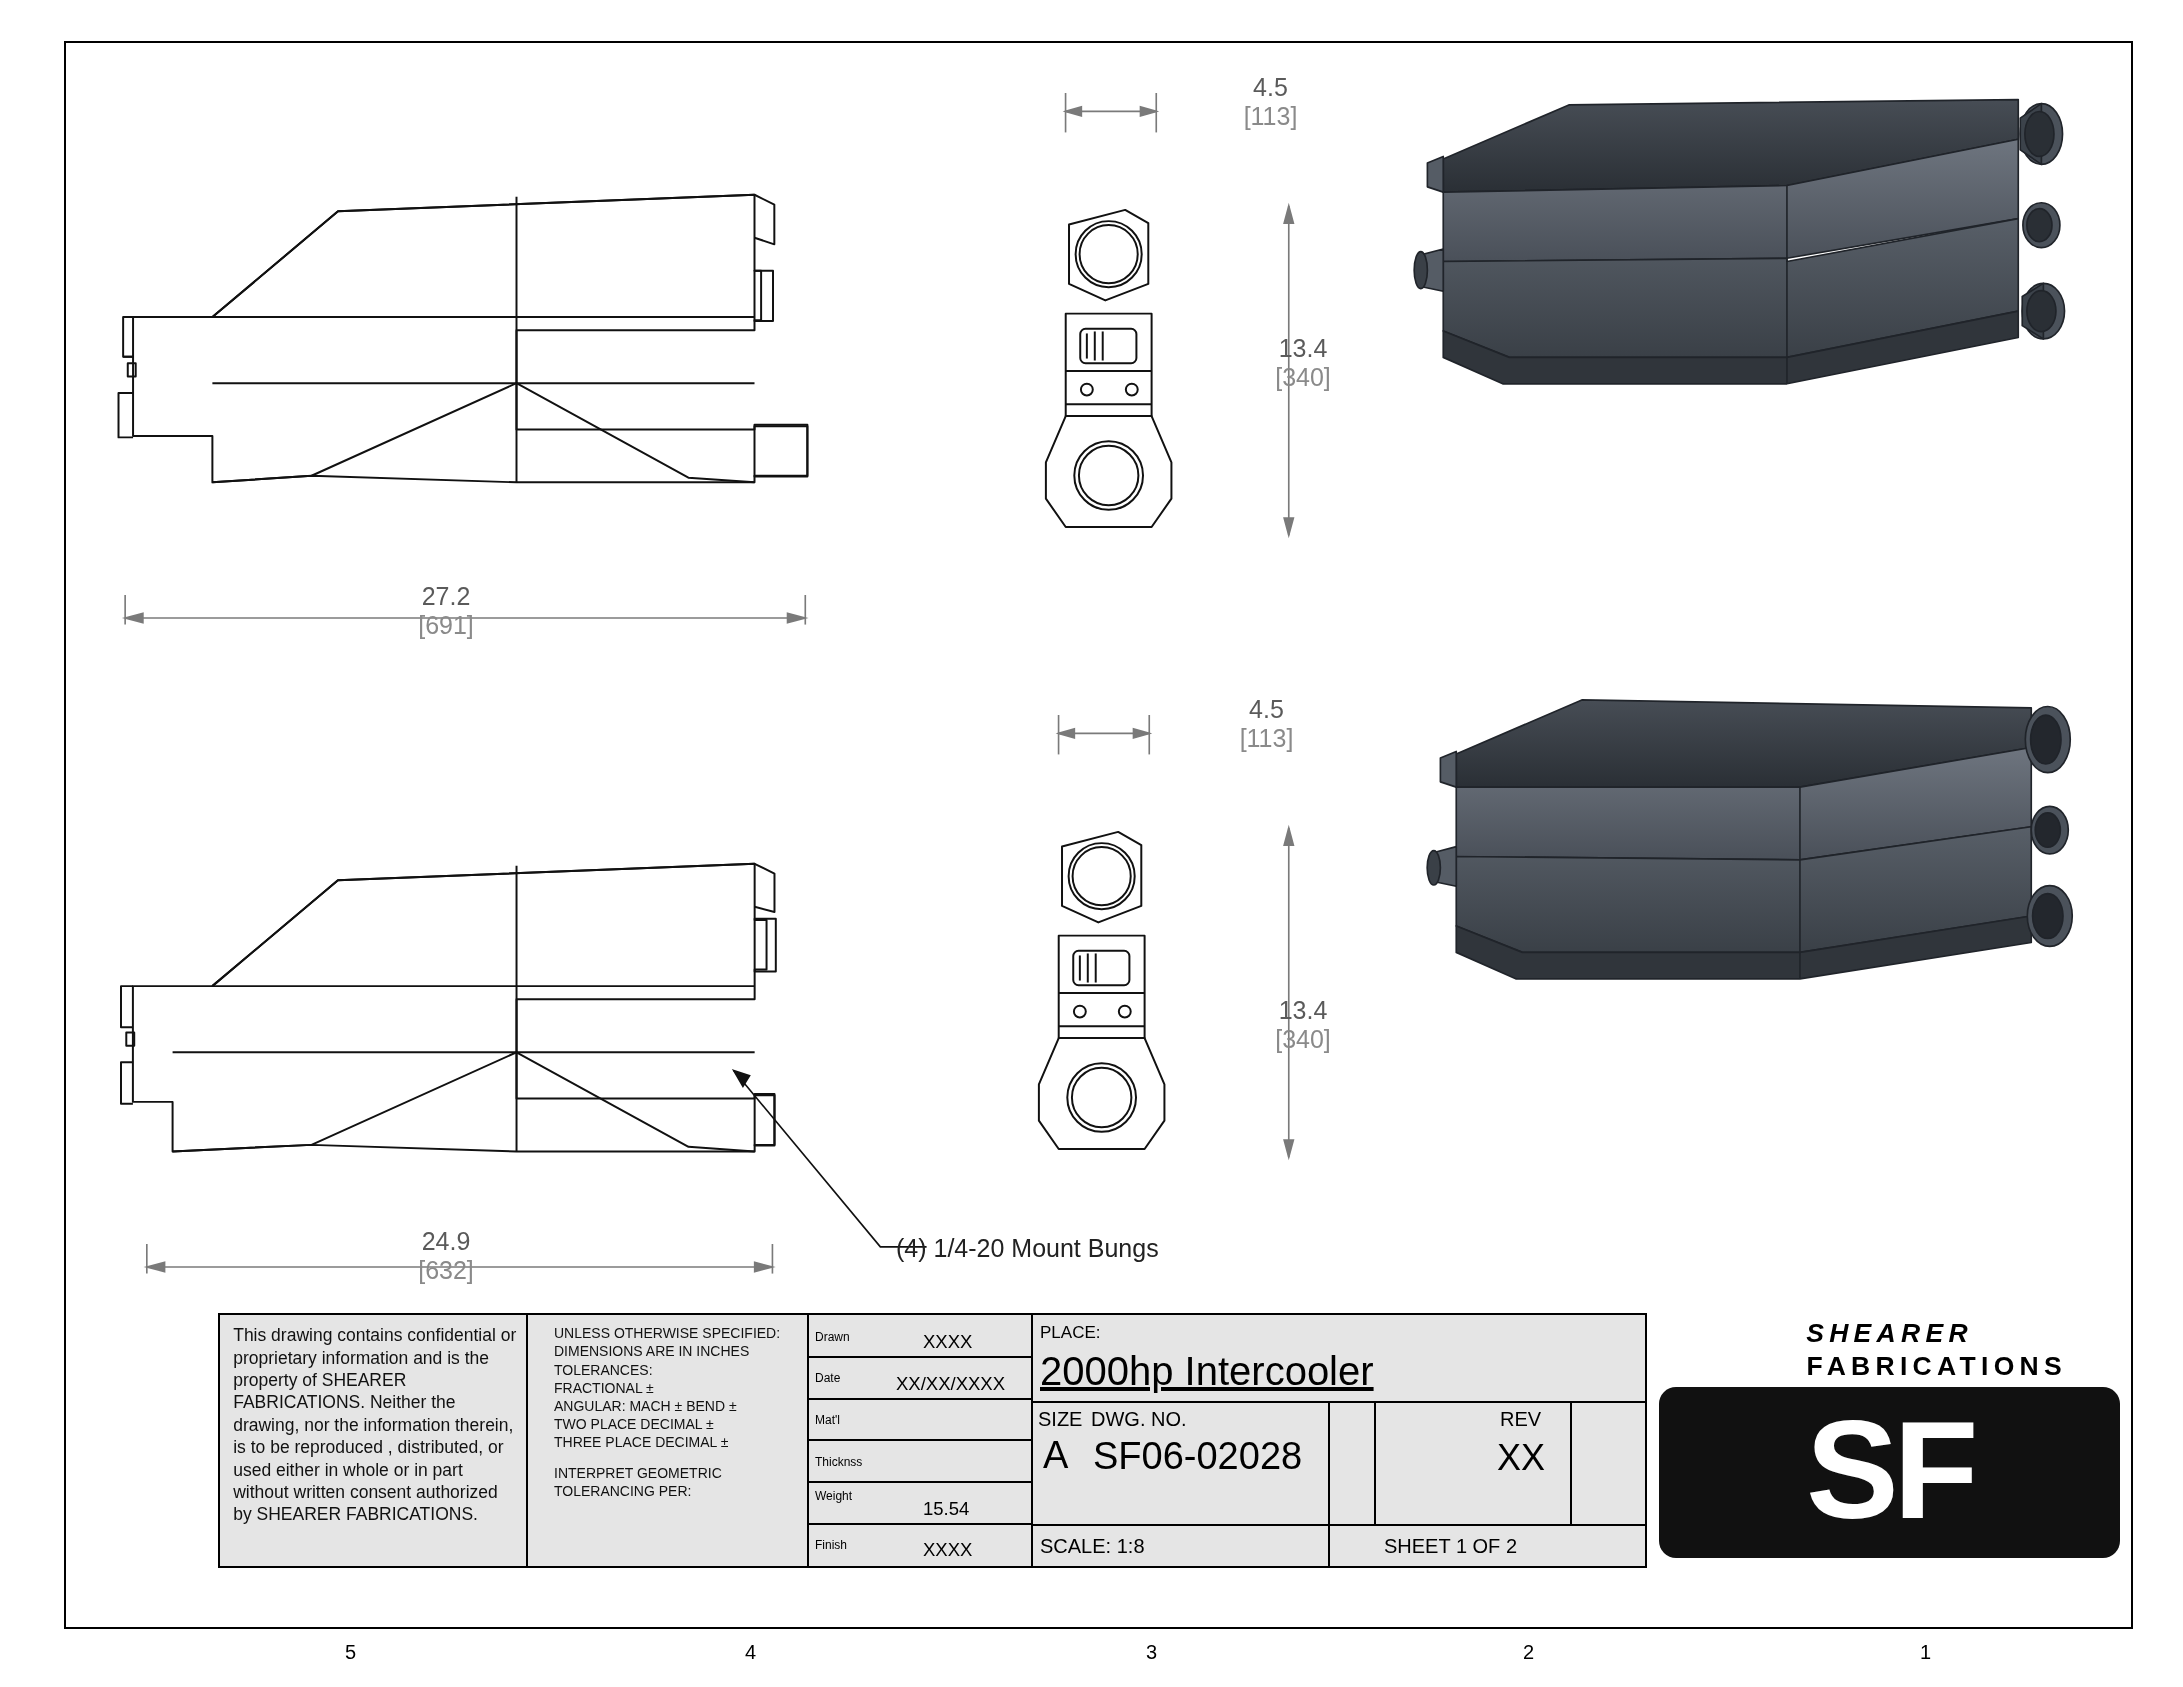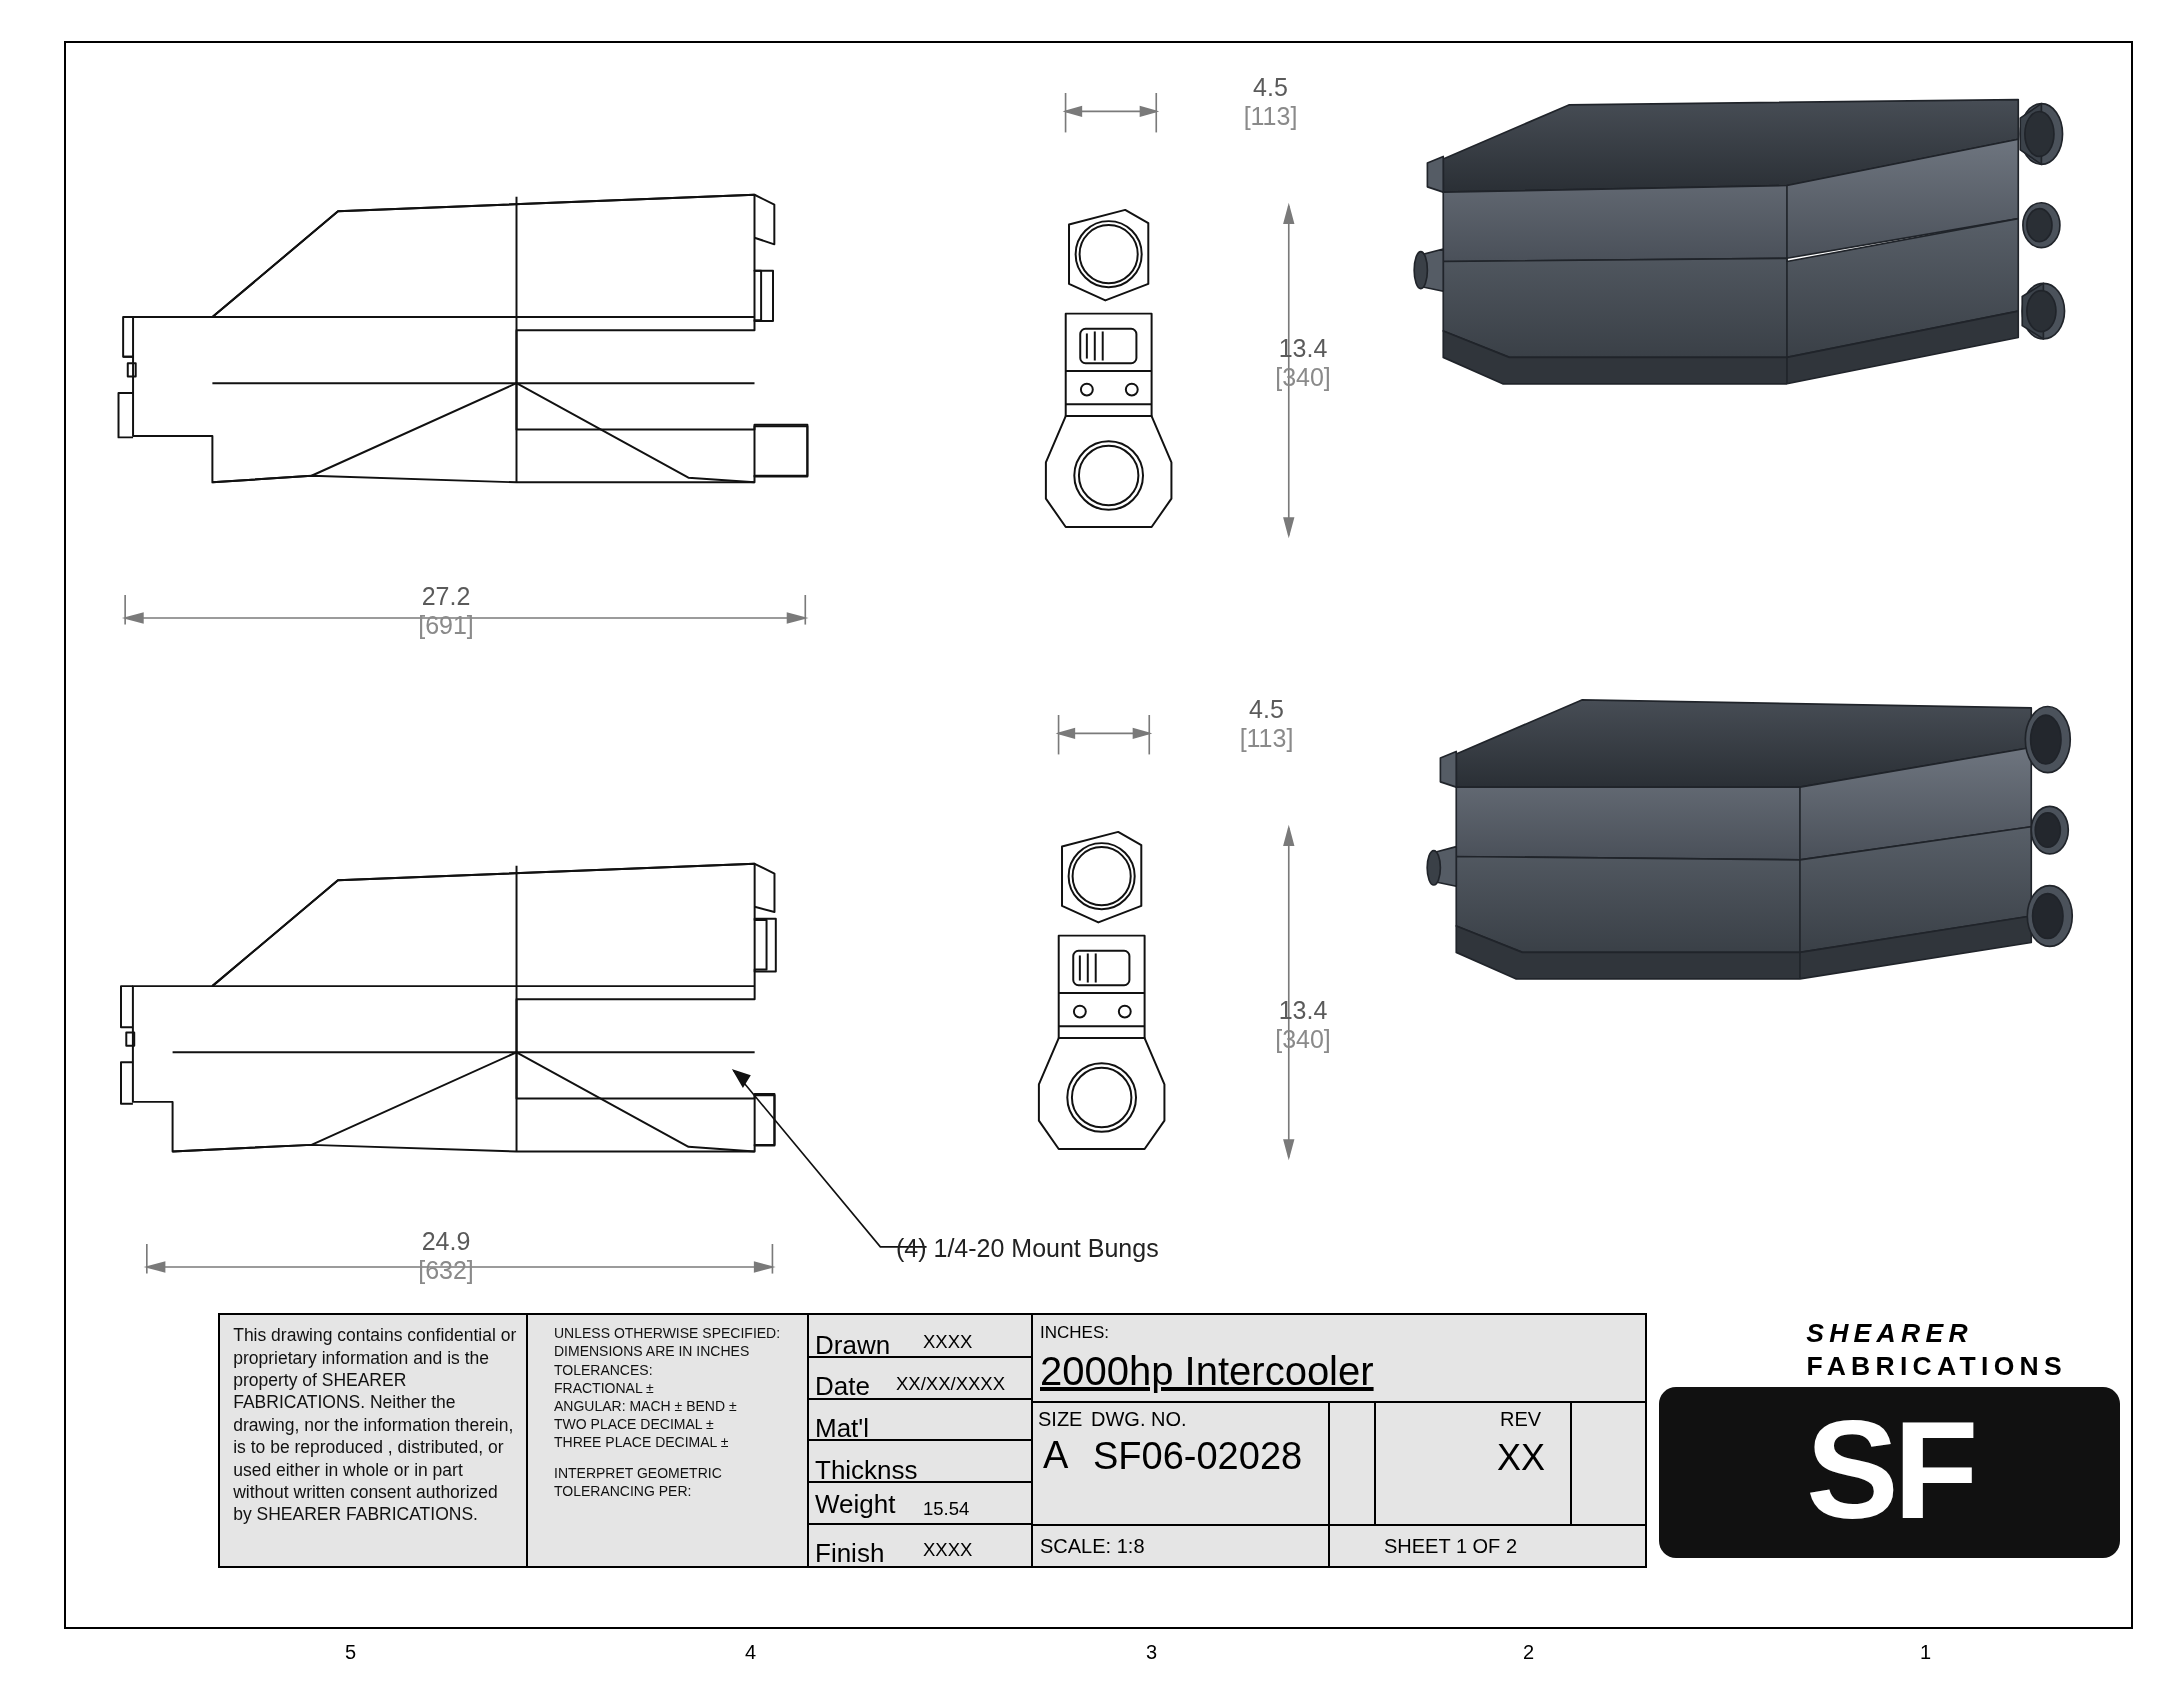--- a/index.html
+++ b/index.html
@@ -33,21 +33,21 @@
   .notes {
     position:absolute; left:6.6px; top:4px; width:301px; height:245px;
     font-size:17.5px; line-height:1.28; color:#111; padding:5.3px 6.6px; box-sizing:border-box;
   }
   .specs {
     position:absolute; left:330px; top:4px; width:275px; height:245px;
     font-size:14px; line-height:1.30; color:#111; padding:5.3px 4px; box-sizing:border-box;
   }
   .specs .sp-gap { height:12px; }
 
-  .fieldlabel { position:absolute; font-size:26px; color:#000; }
+  .fieldlabel { position:absolute; font-size:12px; color:#000; }
   .fieldvalue { position:absolute; font-size:18.5px; color:#000; }
 
   .title-label { position:absolute; font-size:17px; color:#000; }
   .title-main  { position:absolute; font-size:40px; color:#000; white-space:nowrap;text-decoration:underline; }
 
   .sizeletter { position:absolute; font-size:38px; }
   .dwgno { position:absolute; font-size:38px; }
   .revval { position:absolute; font-size:36px; }
   .smallcap { position:absolute; font-size:20px; }
 
@@ -373,21 +373,21 @@
 
     <div class="fieldlabel" style="left:595px; top:140px;">Thicknss</div>
     <div class="fieldvalue" style="left:703px; top:141px;"></div>
 
     <div class="fieldlabel" style="left:595px; top:174px;">Weight</div>
     <div class="fieldvalue" style="left:703px; top:183px;">15.54</div>
 
     <div class="fieldlabel" style="left:595px; top:223px;">Finish</div>
     <div class="fieldvalue" style="left:703px; top:224px;">XXXX</div>
 
-    <div class="title-label" style="left:820px; top:8px;">INCHES:</div>
+    <div class="title-label" style="left:820px; top:8px;">PLACE:</div>
     <div class="title-main" style="left:820px; top:34px;">2000hp Intercooler</div>
 
     <div class="smallcap" style="left:818px; top:93px;">SIZE</div>
     <div class="sizeletter" style="left:823px; top:119px;">A</div>
 
     <div class="smallcap" style="left:871px; top:93px;">DWG.  NO.</div>
     <div class="dwgno" style="left:873px; top:120px;">SF06-02028</div>
 
     <div class="smallcap" style="left:1280px; top:93px;">REV</div>
     <div class="revval" style="left:1277px; top:122px;">XX</div>

